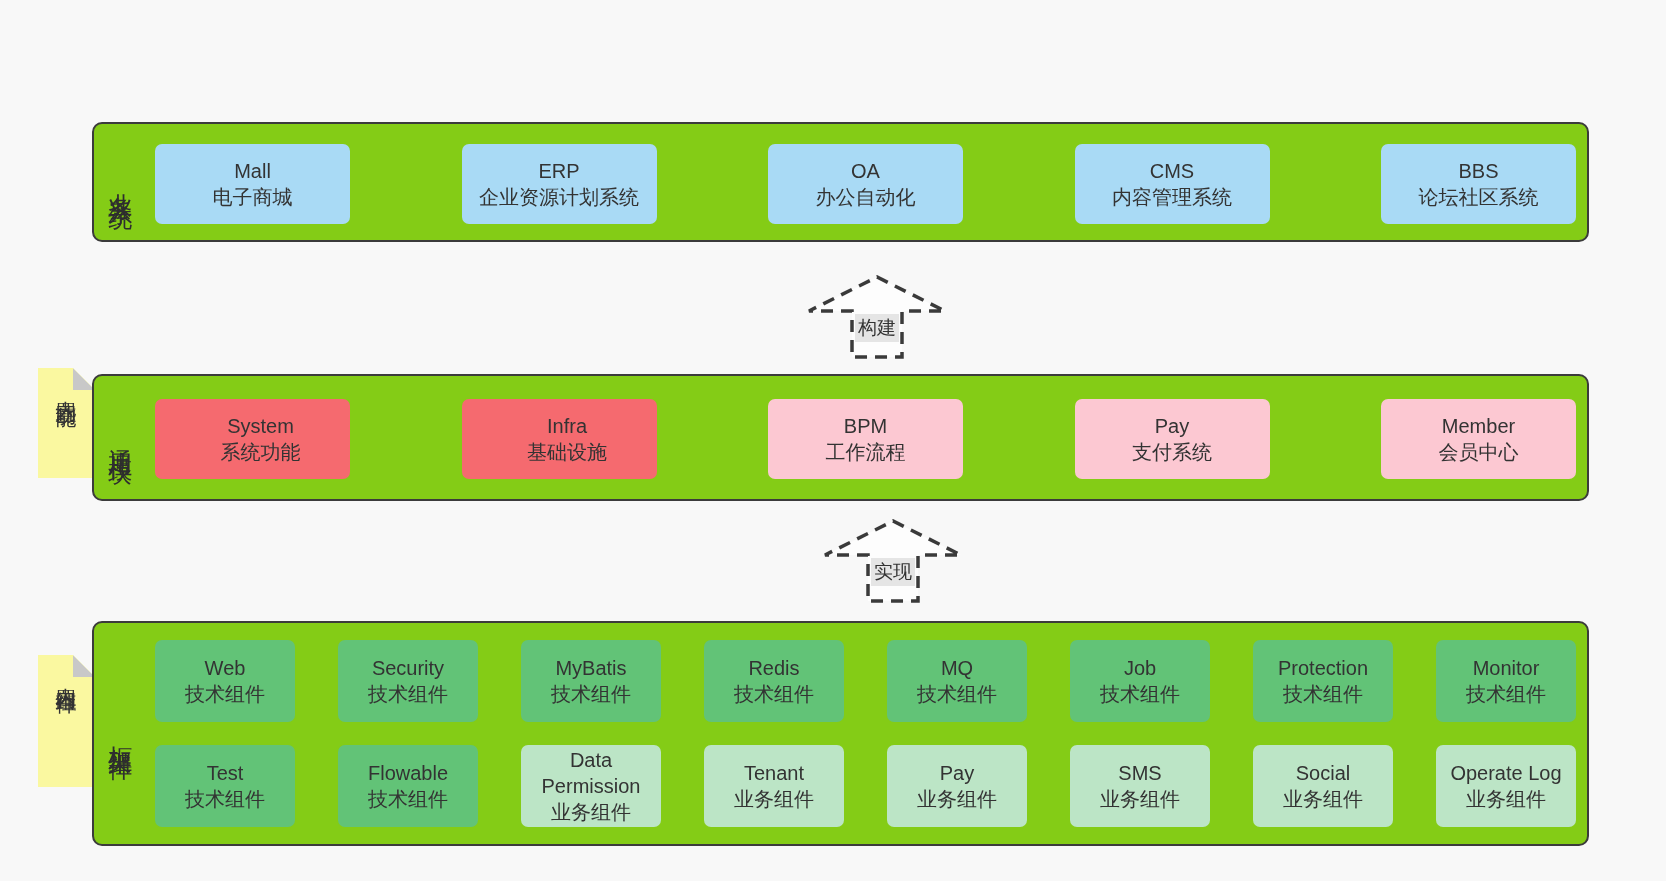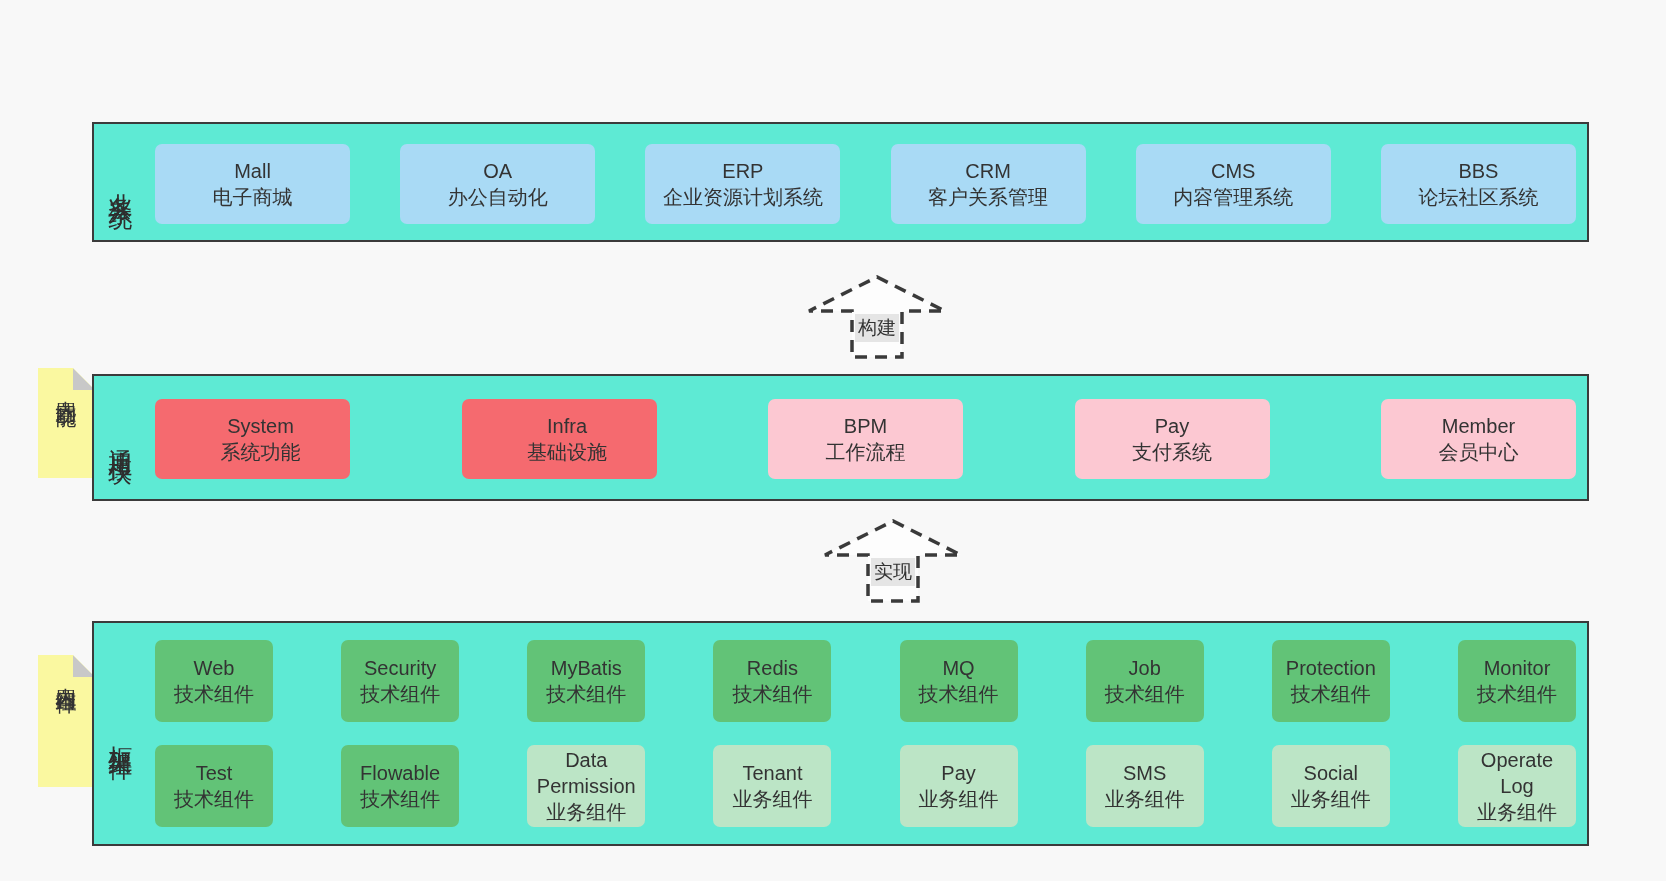--- a/index.html
+++ b/index.html
@@ -8,23 +8,23 @@
     background:#f8f8f8;
     font-family:"Liberation Sans", sans-serif;
     color:#333;
     overflow:hidden;
   }
   .canvas { position:relative; width:1666px; height:881px; }
 
   
   .panel {
     position:absolute; left:92px; width:1497px;
-    background:#5eead4;
+    background:#84cc16;
     border:2px solid #3b3b3b;
-    border-radius:0;
+    border-radius:10px;
     z-index:2;
   }
   .panel-label-wrap {
     position:absolute; left:8px; top:0; height:100%; width:36px;
     display:flex; align-items:center; justify-content:center;
   }
   .panel-label {
     writing-mode:vertical-lr; text-orientation:upright;
     font-size:24px; letter-spacing:4px; color:#2e2e2e; line-height:1.1;
   }
@@ -33,21 +33,21 @@
   .boxrow {
     position:absolute; left:61px; right:11px;
     display:flex; justify-content:space-between;
   }
   .box {
     display:flex; flex-direction:column; align-items:center; justify-content:center;
     border-radius:7px; text-align:center; padding:2px 4px;
   }
   .box .en, .box .zh { font-size:20px; line-height:26px; color:#333; }
   .w195 { width:195px; height:80px; }
-  .w150 { width:118px; height:82px; }
+  .w150 { width:140px; height:82px; }
   .blue   { background:#a9daf5; }
   .red    { background:#f56a6f;padding-left:20px; }
   .pink   { background:#fcc8d2; }
   .gdark  { background:#62c377; }
   .glight { background:#bce5c6; }
 
   
   .sticky {
     position:absolute; left:38px; width:57px;
     background:#faf8a0; z-index:1;
@@ -80,30 +80,26 @@
   <div class="panel" style="top:122px;height:120px">
     <div class="panel-label-wrap">
       <div class="panel-label">业务系统</div>
     </div>
     <div class="boxrow" style="top:20px">
       <div class="box w195 blue">
         <span class="en">Mall</span>
         <span class="zh">电子商城</span>
       </div>
       <div class="box w195 blue">
+        <span class="en">ERP</span>
+        <span class="zh">企业资源计划系统</span>
+      </div>
+      <div class="box w195 blue">
         <span class="en">OA</span>
         <span class="zh">办公自动化</span>
-      </div>
-      <div class="box w195 blue">
-        <span class="en">ERP</span>
-        <span class="zh">企业资源计划系统</span>
-      </div>
-      <div class="box w195 blue">
-        <span class="en">CRM</span>
-        <span class="zh">客户关系管理</span>
       </div>
       <div class="box w195 blue">
         <span class="en">CMS</span>
         <span class="zh">内容管理系统</span>
       </div>
       <div class="box w195 blue">
         <span class="en">BBS</span>
         <span class="zh">论坛社区系统</span>
       </div>
     </div>

